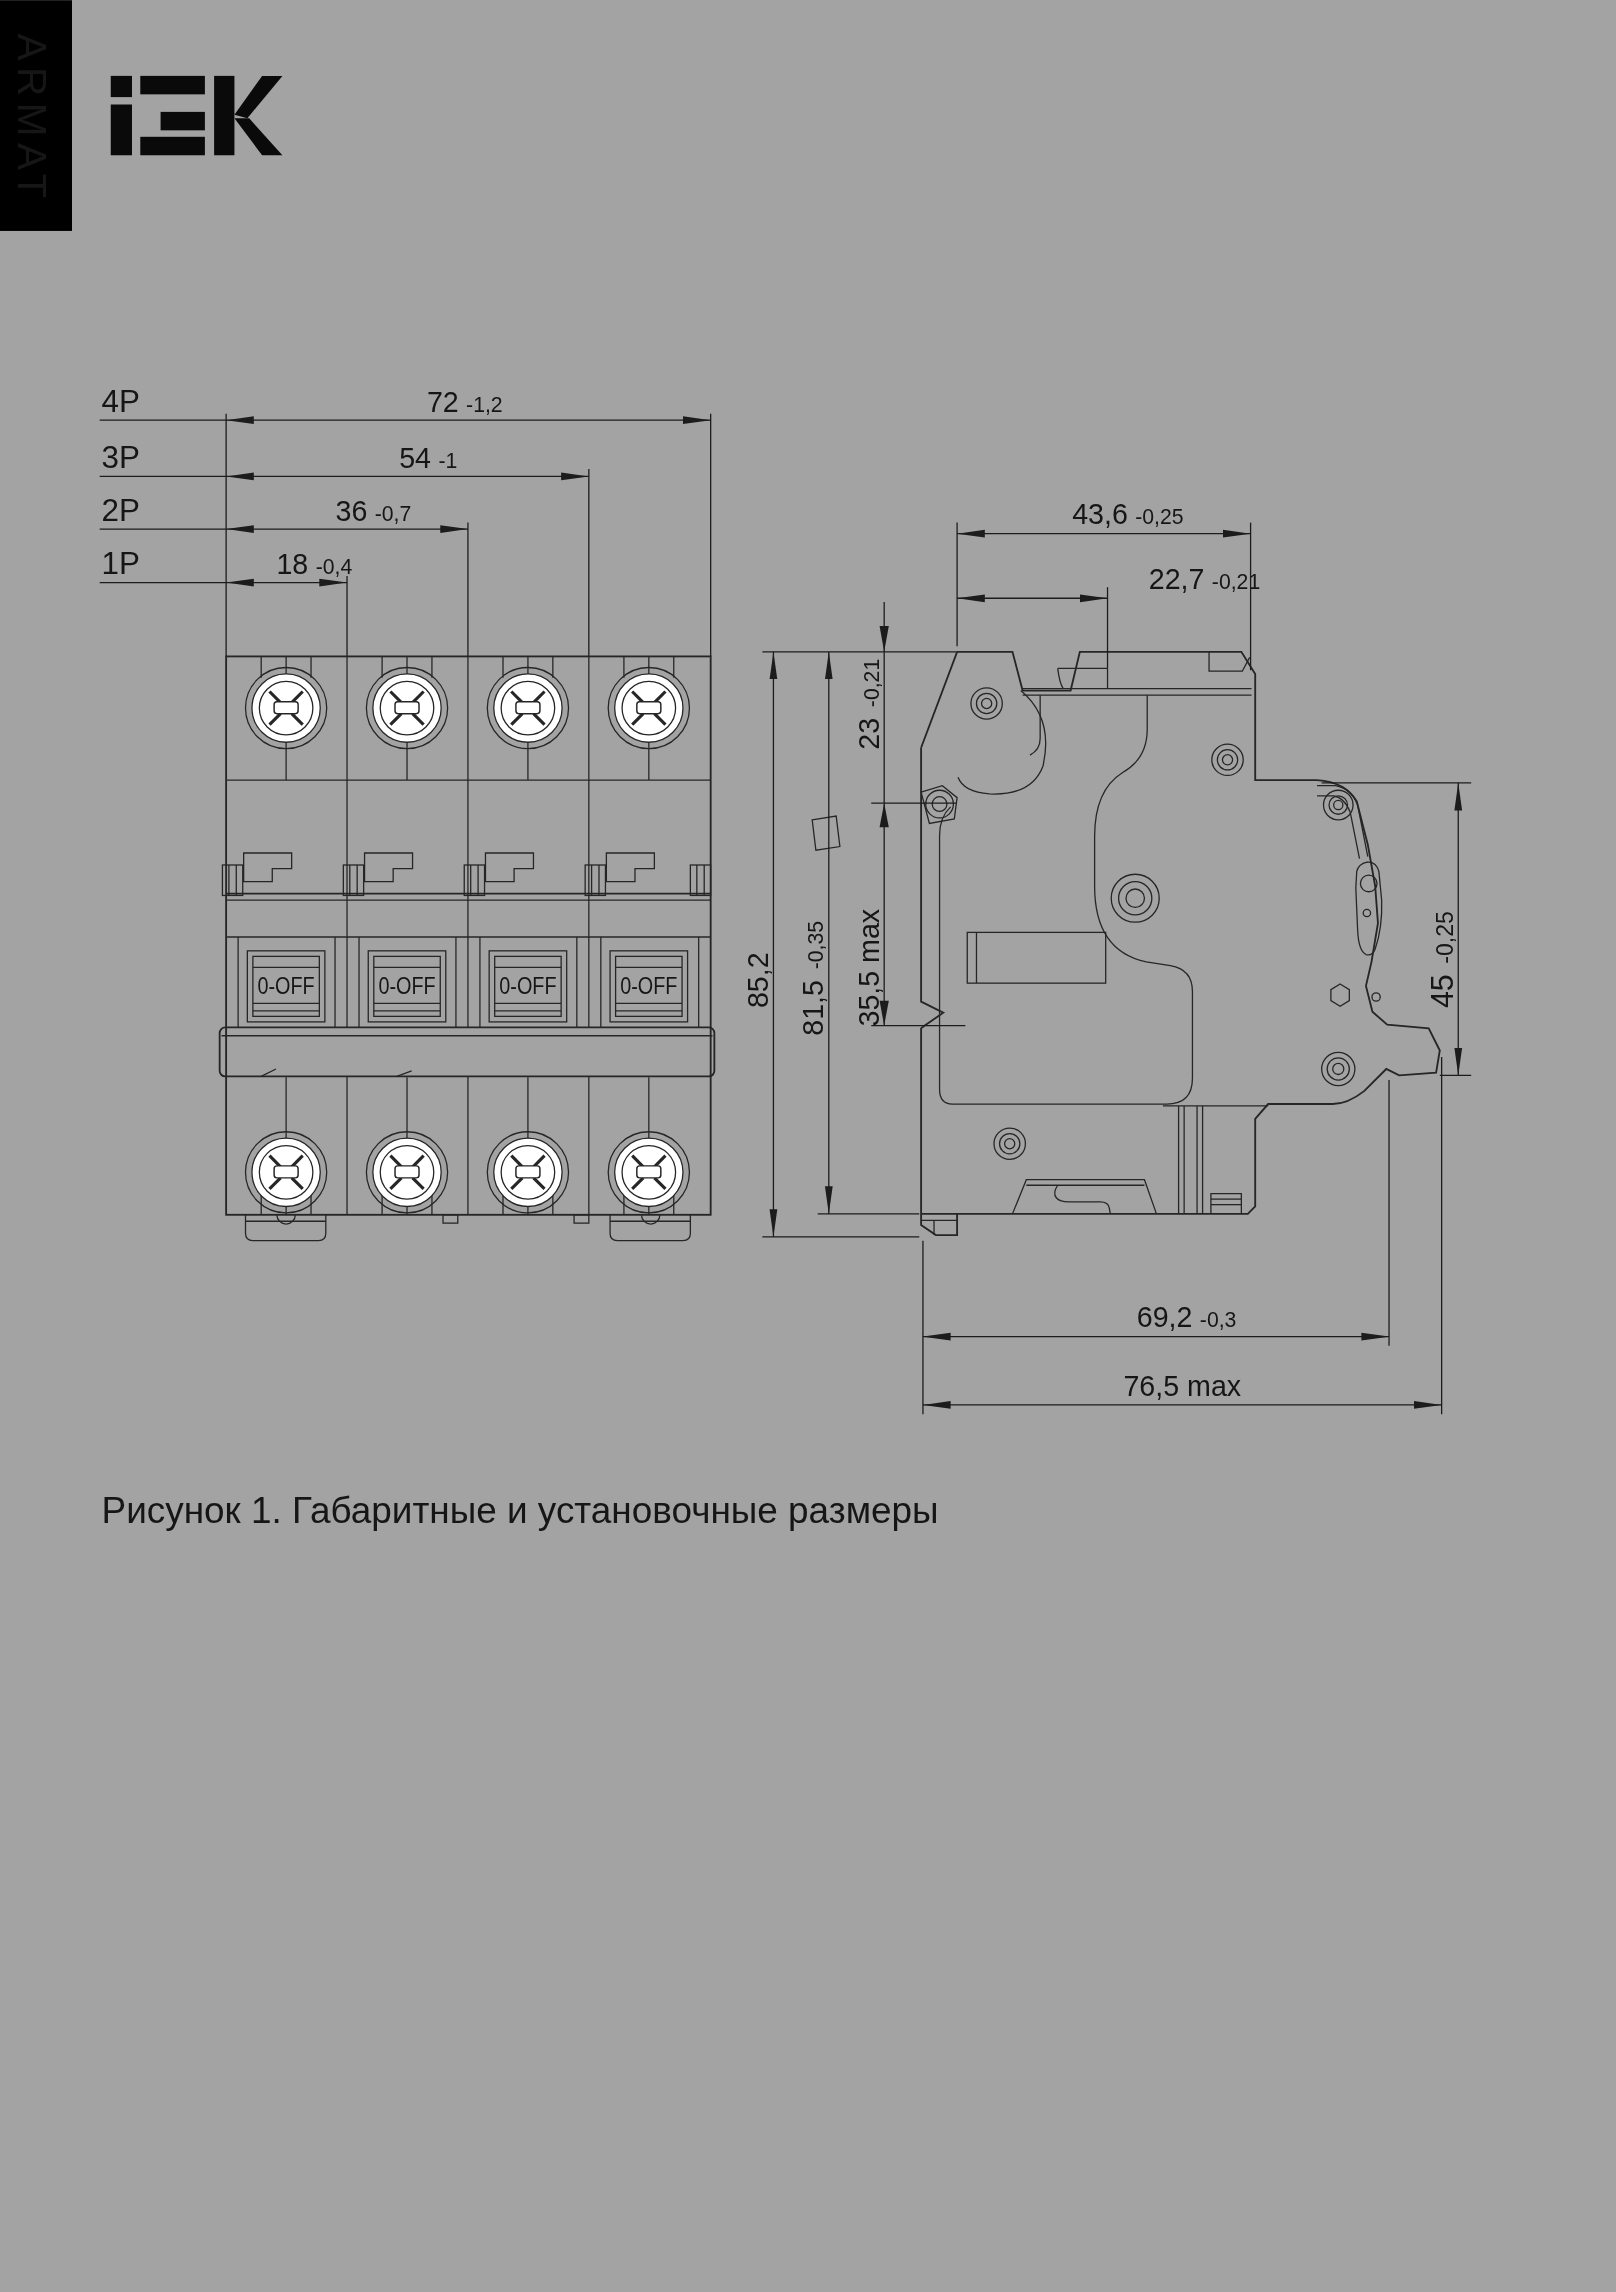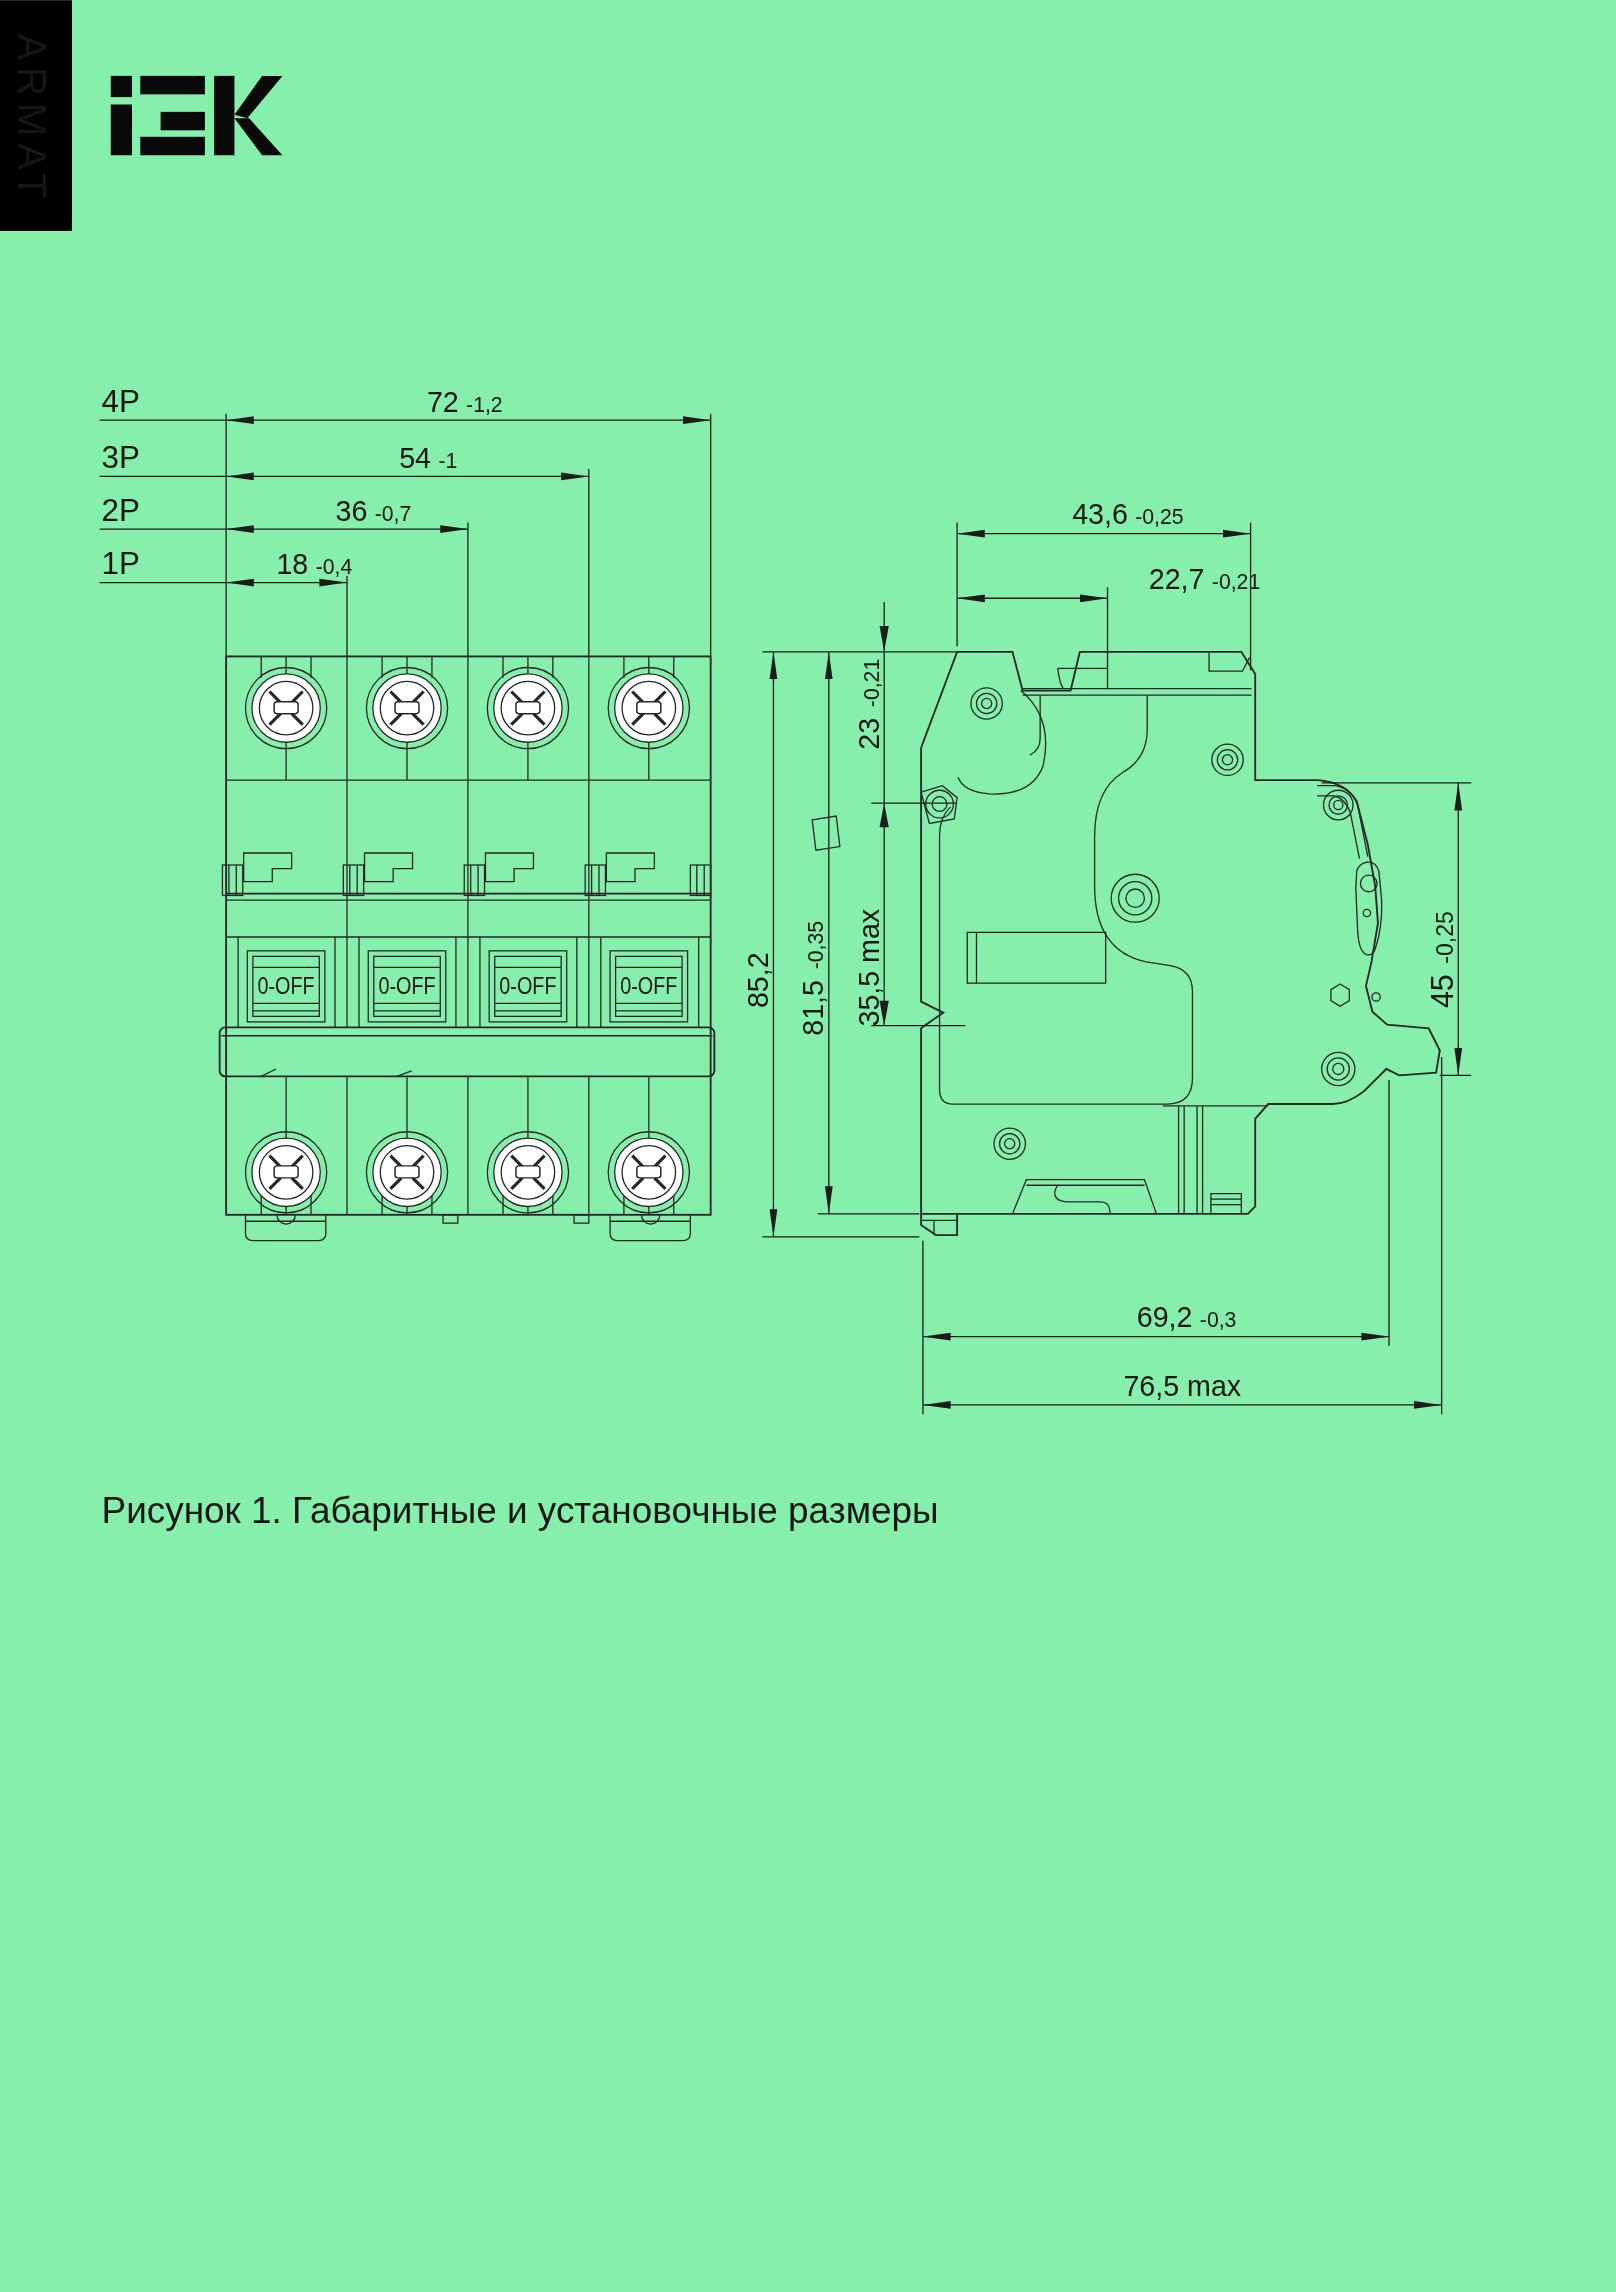--- a/index.html
+++ b/index.html
@@ -1,16 +1,16 @@
 <!DOCTYPE html>
 <html style="font-size:14.8px"><head>
 <meta charset="utf-8">
 <style>
   html,body{margin:0;padding:0;background:#fff;}
-  .page{position:relative;width:1617px;height:2293px;background:#86efac;overflow:hidden;}
+  .page{position:relative;width:1617px;height:2293px;background:#a3a3a3;overflow:hidden;}
   svg{position:absolute;left:0;top:0;}
   .lbl{font-family:"Liberation Sans",sans-serif;fill:#161616;}
   .ln{stroke:#262626;fill:none;}
   .thin{stroke-width:1.4;}
   .med{stroke-width:2;}
   .dim{stroke:#1c1c1c;stroke-width:1.4;fill:none;}
   .arr{fill:#1c1c1c;stroke:none;}
 </style>
 </head>
 <body>

